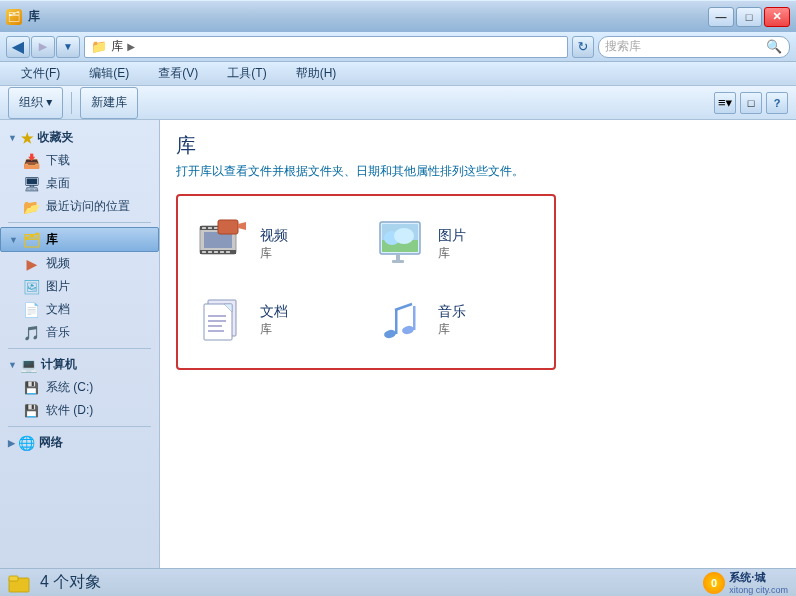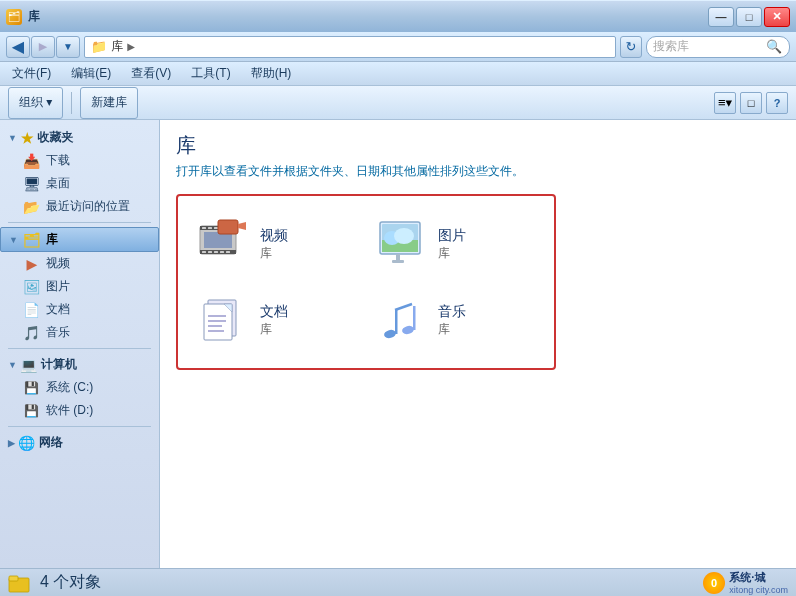--- a/index.html
+++ b/index.html
@@ -103,21 +103,21 @@
       width: 22px; height: 22px;
       background: linear-gradient(to bottom, #e8f4ff, #b8d0e8);
       border: 1px solid #88aacc;
       border-radius: 3px;
       display: flex; align-items: center; justify-content: center;
       cursor: pointer;
       color: #2060a0;
       font-size: 13px;
     }
     .search-box {
-      width: 144px; height: 22px;
+      width: 192px; height: 22px;
       border: 1px solid #88aacc;
       background: white;
       border-radius: 10px;
       display: flex;
       align-items: center;
       padding: 0 6px;
       gap: 4px;
       font-size: 12px;
       color: #999;
     }
@@ -130,20 +130,21 @@
       align-items: center;
       padding: 0 8px;
       gap: 12px;
       border-bottom: 1px solid #a8c0d8;
     }
     .menu-item {
       color: #1a3a5c;
       font-size: 12px;
       cursor: pointer;
       padding: 2px 4px;
+      margin-left: 9px;
     }
 
     
     .toolbar {
       height: 34px;
       background: linear-gradient(to bottom, #eaf4ff, #cce0f4);
       display: flex;
       align-items: center;
       padding: 0 8px;
       gap: 8px;

